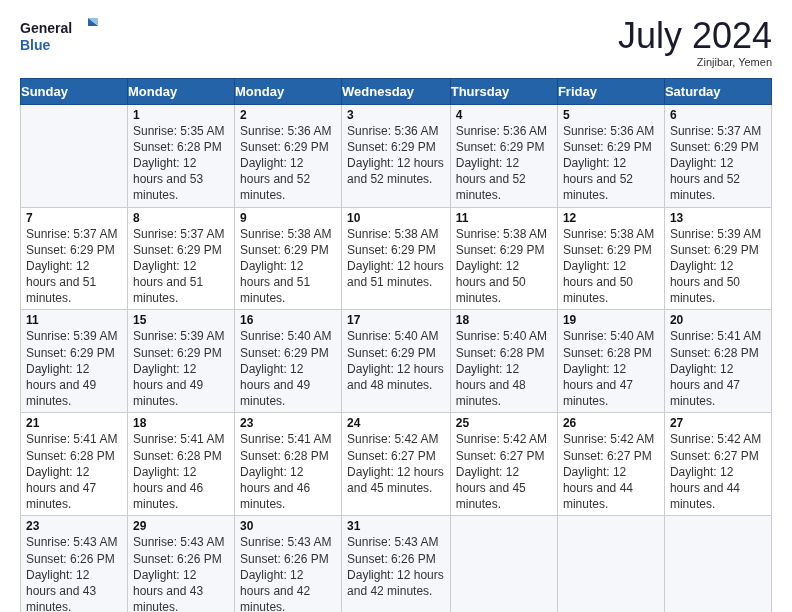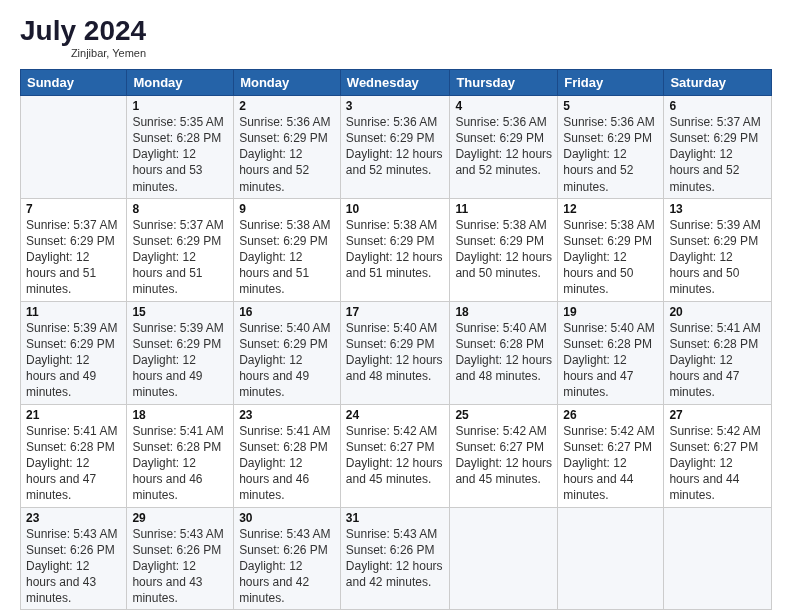--- a/index.html
+++ b/index.html
@@ -25,41 +25,41 @@
     }
     .logo {
       display: flex;
       align-items: center;
       gap: 4px;
     }
     .title-block {
       text-align: right;
     }
     .month-title {
-      font-size: 28px;
-      font-weight: bold;
+      font-size: 36px;
+      font-weight: normal;
       color: #1a1a2e;
       line-height: 1.1;
       text-align: right;
     }
     .location {
       font-size: 11px;
       color: #333;
     }
     .calendar-table {
       width: 100%;
       border-collapse: collapse;
       flex: 1;
     }
     .calendar-table th {
       background: #2563a8;
       color: #fff;
       font-size: 13px;
       font-weight: bold;
-      padding: 5px 6px;
+      padding: 5px 0;
       text-align: left;
       border: 1px solid #1a4a8a;
     }
     .calendar-table td {
       border: 1px solid #ccc;
       vertical-align: top;
       padding: 3px 5px;
       font-size: 9.5px;
       color: #222;
       width: 113px;
@@ -86,20 +86,28 @@
     }
     td.empty {
       background: #f5f7fa;
     }
   </style>
 </head>
 <body>
 
 <div class="page">
   <div class="header">
+    <div class="logo">
+<svg width="80" height="42" viewBox="0 0 80 42" xmlns="http://www.w3.org/2000/svg">
+  <text x="0" y="17" font-size="14" font-weight="bold" fill="#1a1a2e" font-family="Arial">General</text>
+  <text x="0" y="34" font-size="14" font-weight="bold" fill="#2563a8" font-family="Arial">Blue</text>
+  <polygon points="68,2 78,10 68,10" fill="#2563a8"></polygon>
+  <polygon points="68,2 78,2 78,10" fill="#6aaad4" opacity="0.7"></polygon>
+</svg>
+      </div>
     <div class="title-block">
       <div class="month-title">July 2024</div>
       <div class="location">Zinjibar, Yemen</div>
     </div>
   </div>
 
   <table class="calendar-table">
     <thead>
       <tr>
         <th>Sunday</th>

